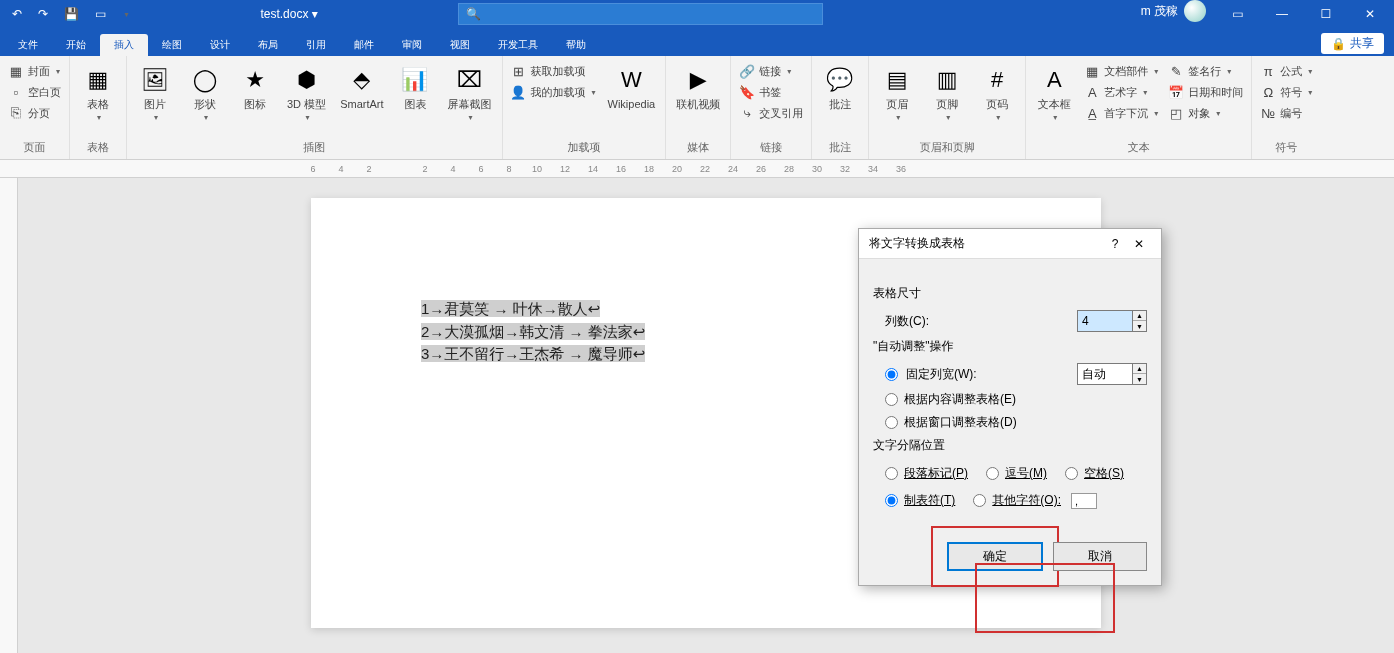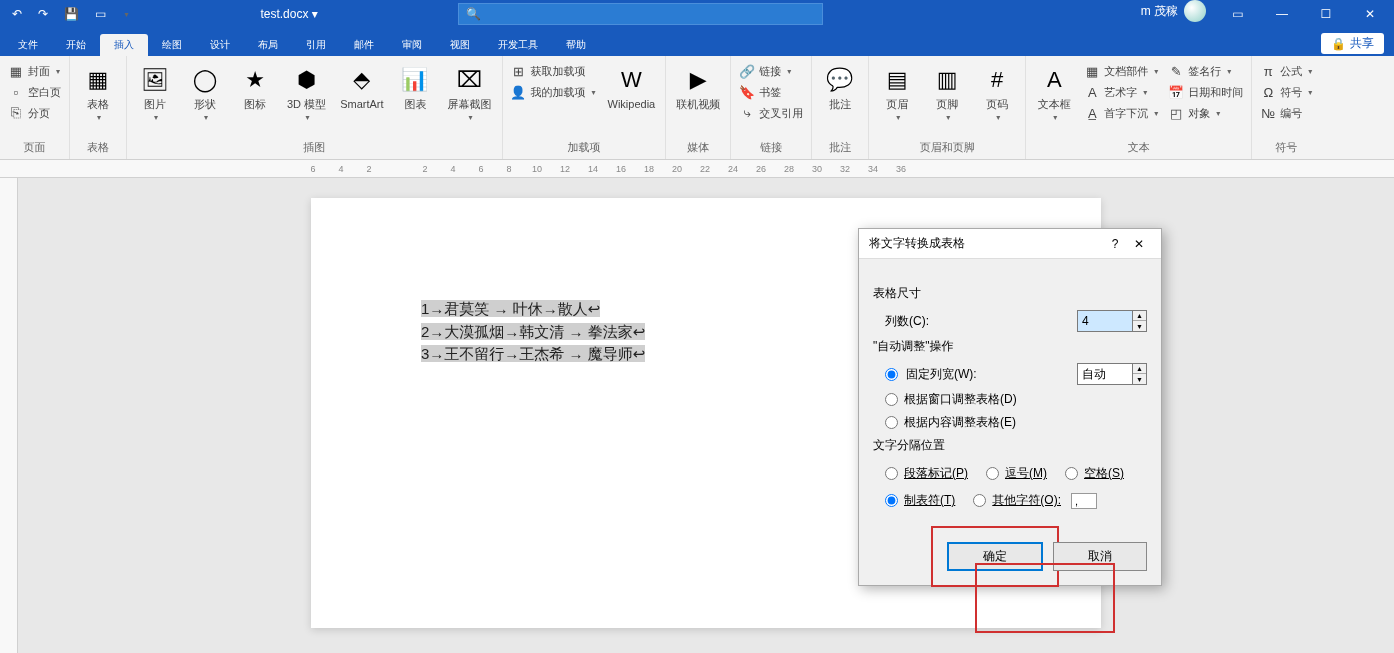--- a/index.html
+++ b/index.html
@@ -395,25 +395,25 @@
       <div class="spinner">
         <input value="自动" style="">
         <div class="arrows">
             <span>▲</span>
             <span>▼</span>
           </div>
       </div>
     </div>
     <div class="radio-row">
       <input type="radio" name="autofit" style="">
-      <label>根据窗口调整表格(D)</label>
+      <label>根据内容调整表格(E)</label>
     </div>
     <div class="radio-row">
       <input type="radio" name="autofit" style="">
-      <label>根据内容调整表格(E)</label>
+      <label>根据窗口调整表格(D)</label>
     </div>
 
     <div class="section-label">文字分隔位置</div>
     <div class="radio-grid">
       <div class="radio-row">
           <input type="radio" name="sep" style="">
           <label>段落标记(P)</label>
         </div>
       <div class="radio-row">
           <input type="radio" name="sep" style="">

